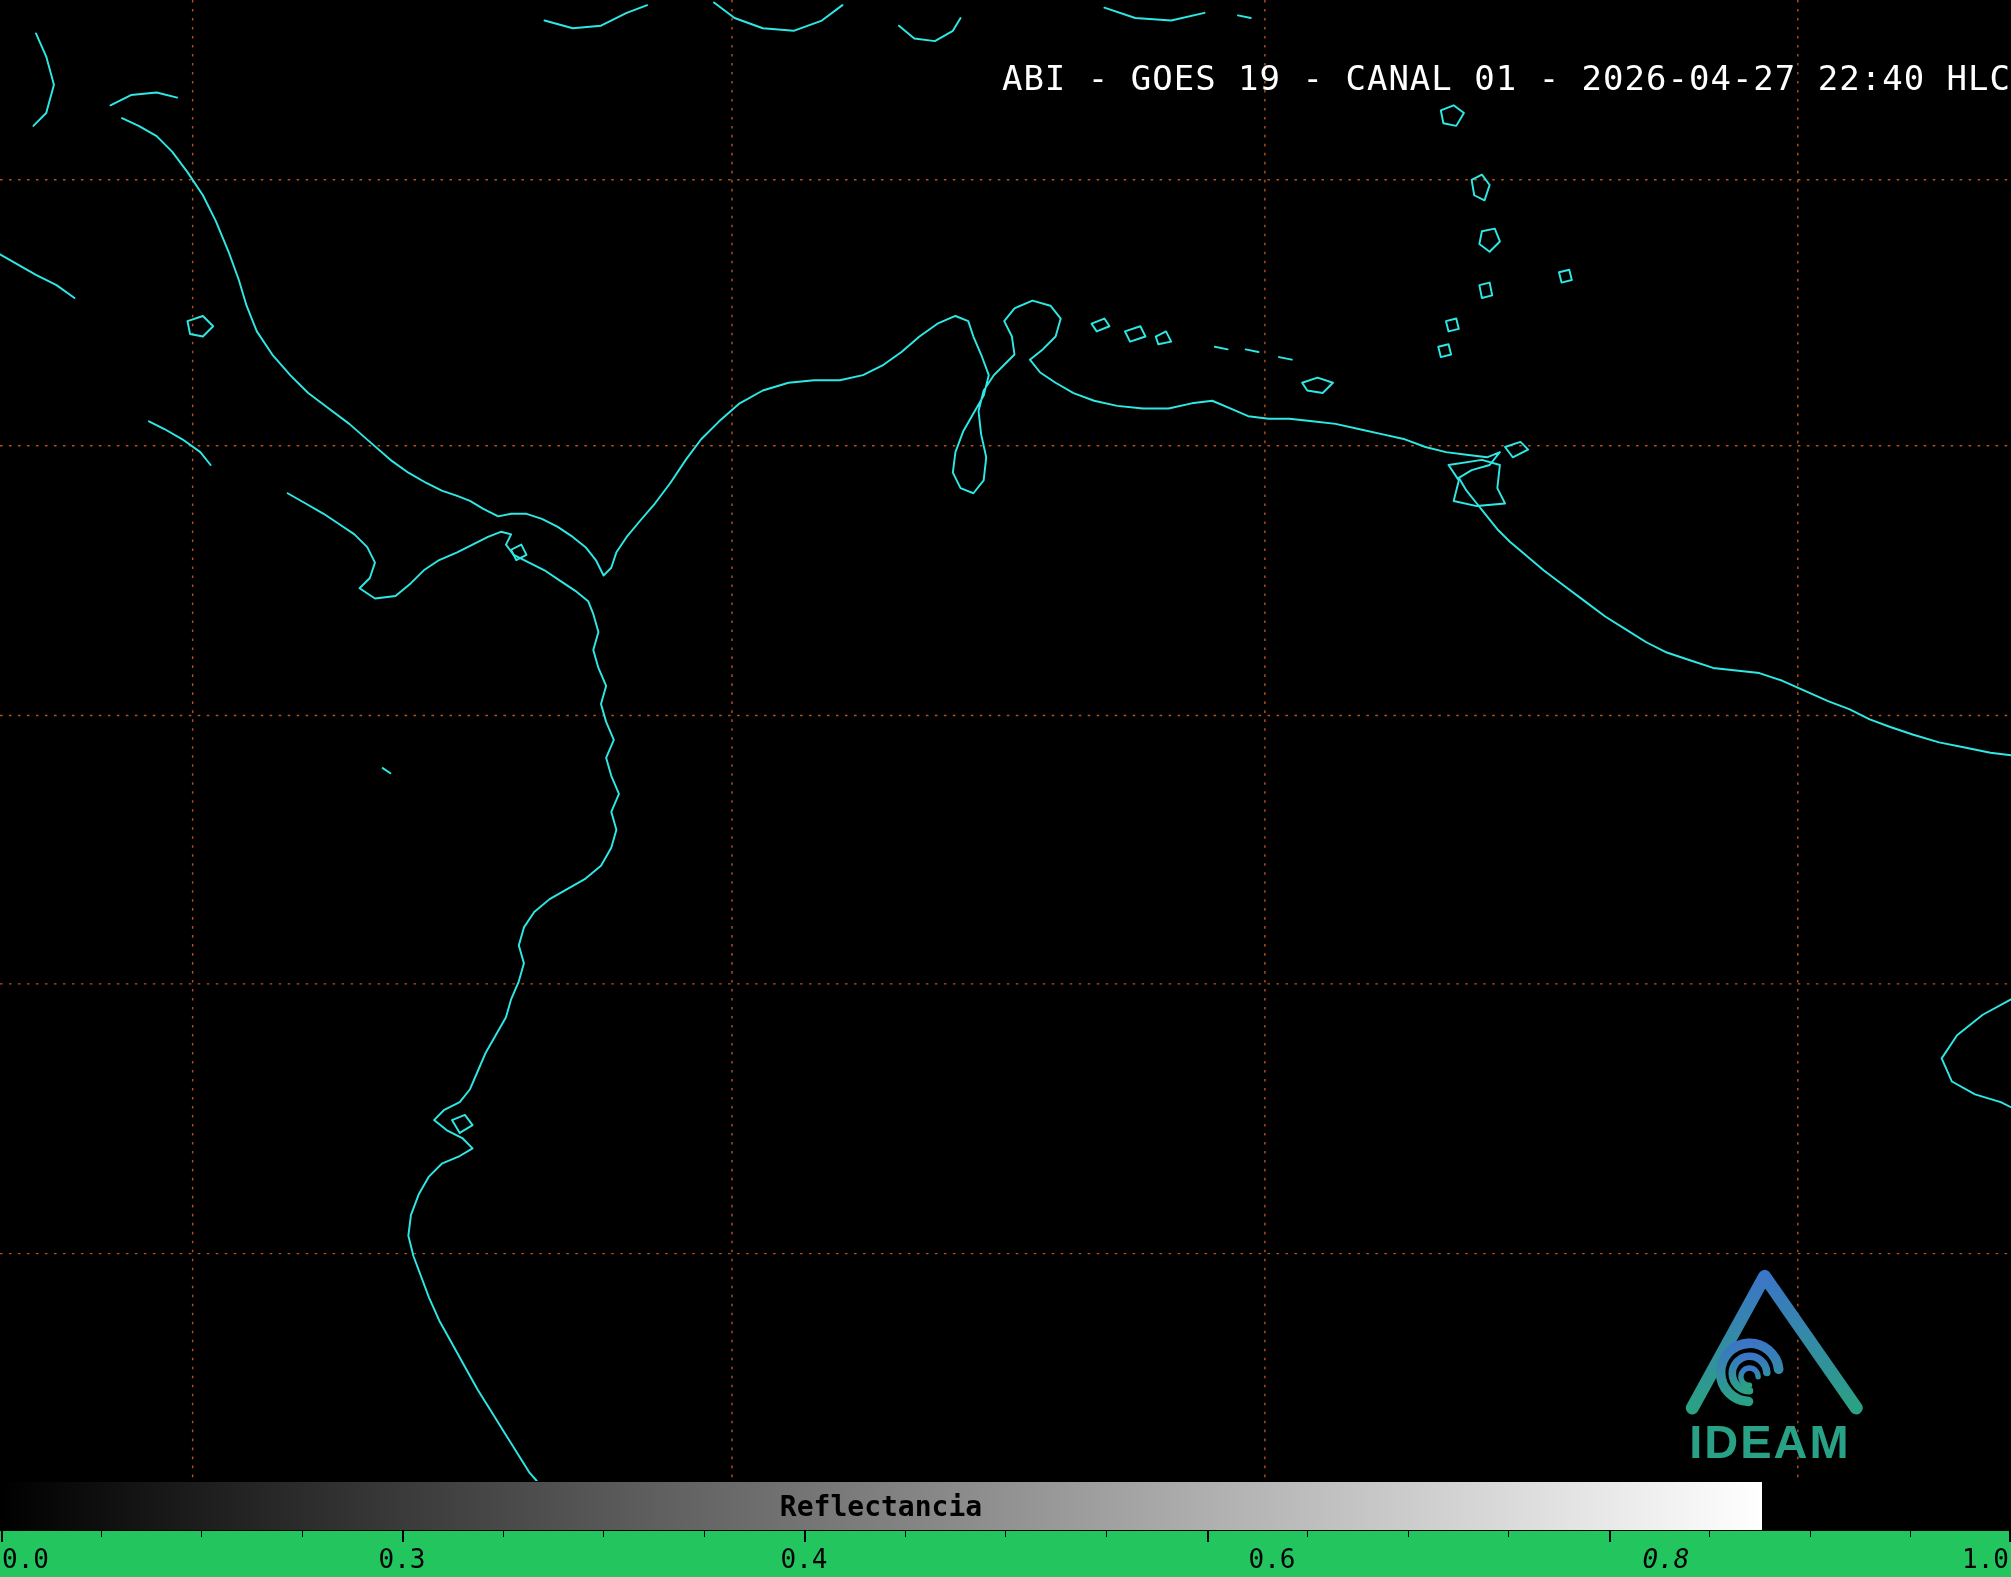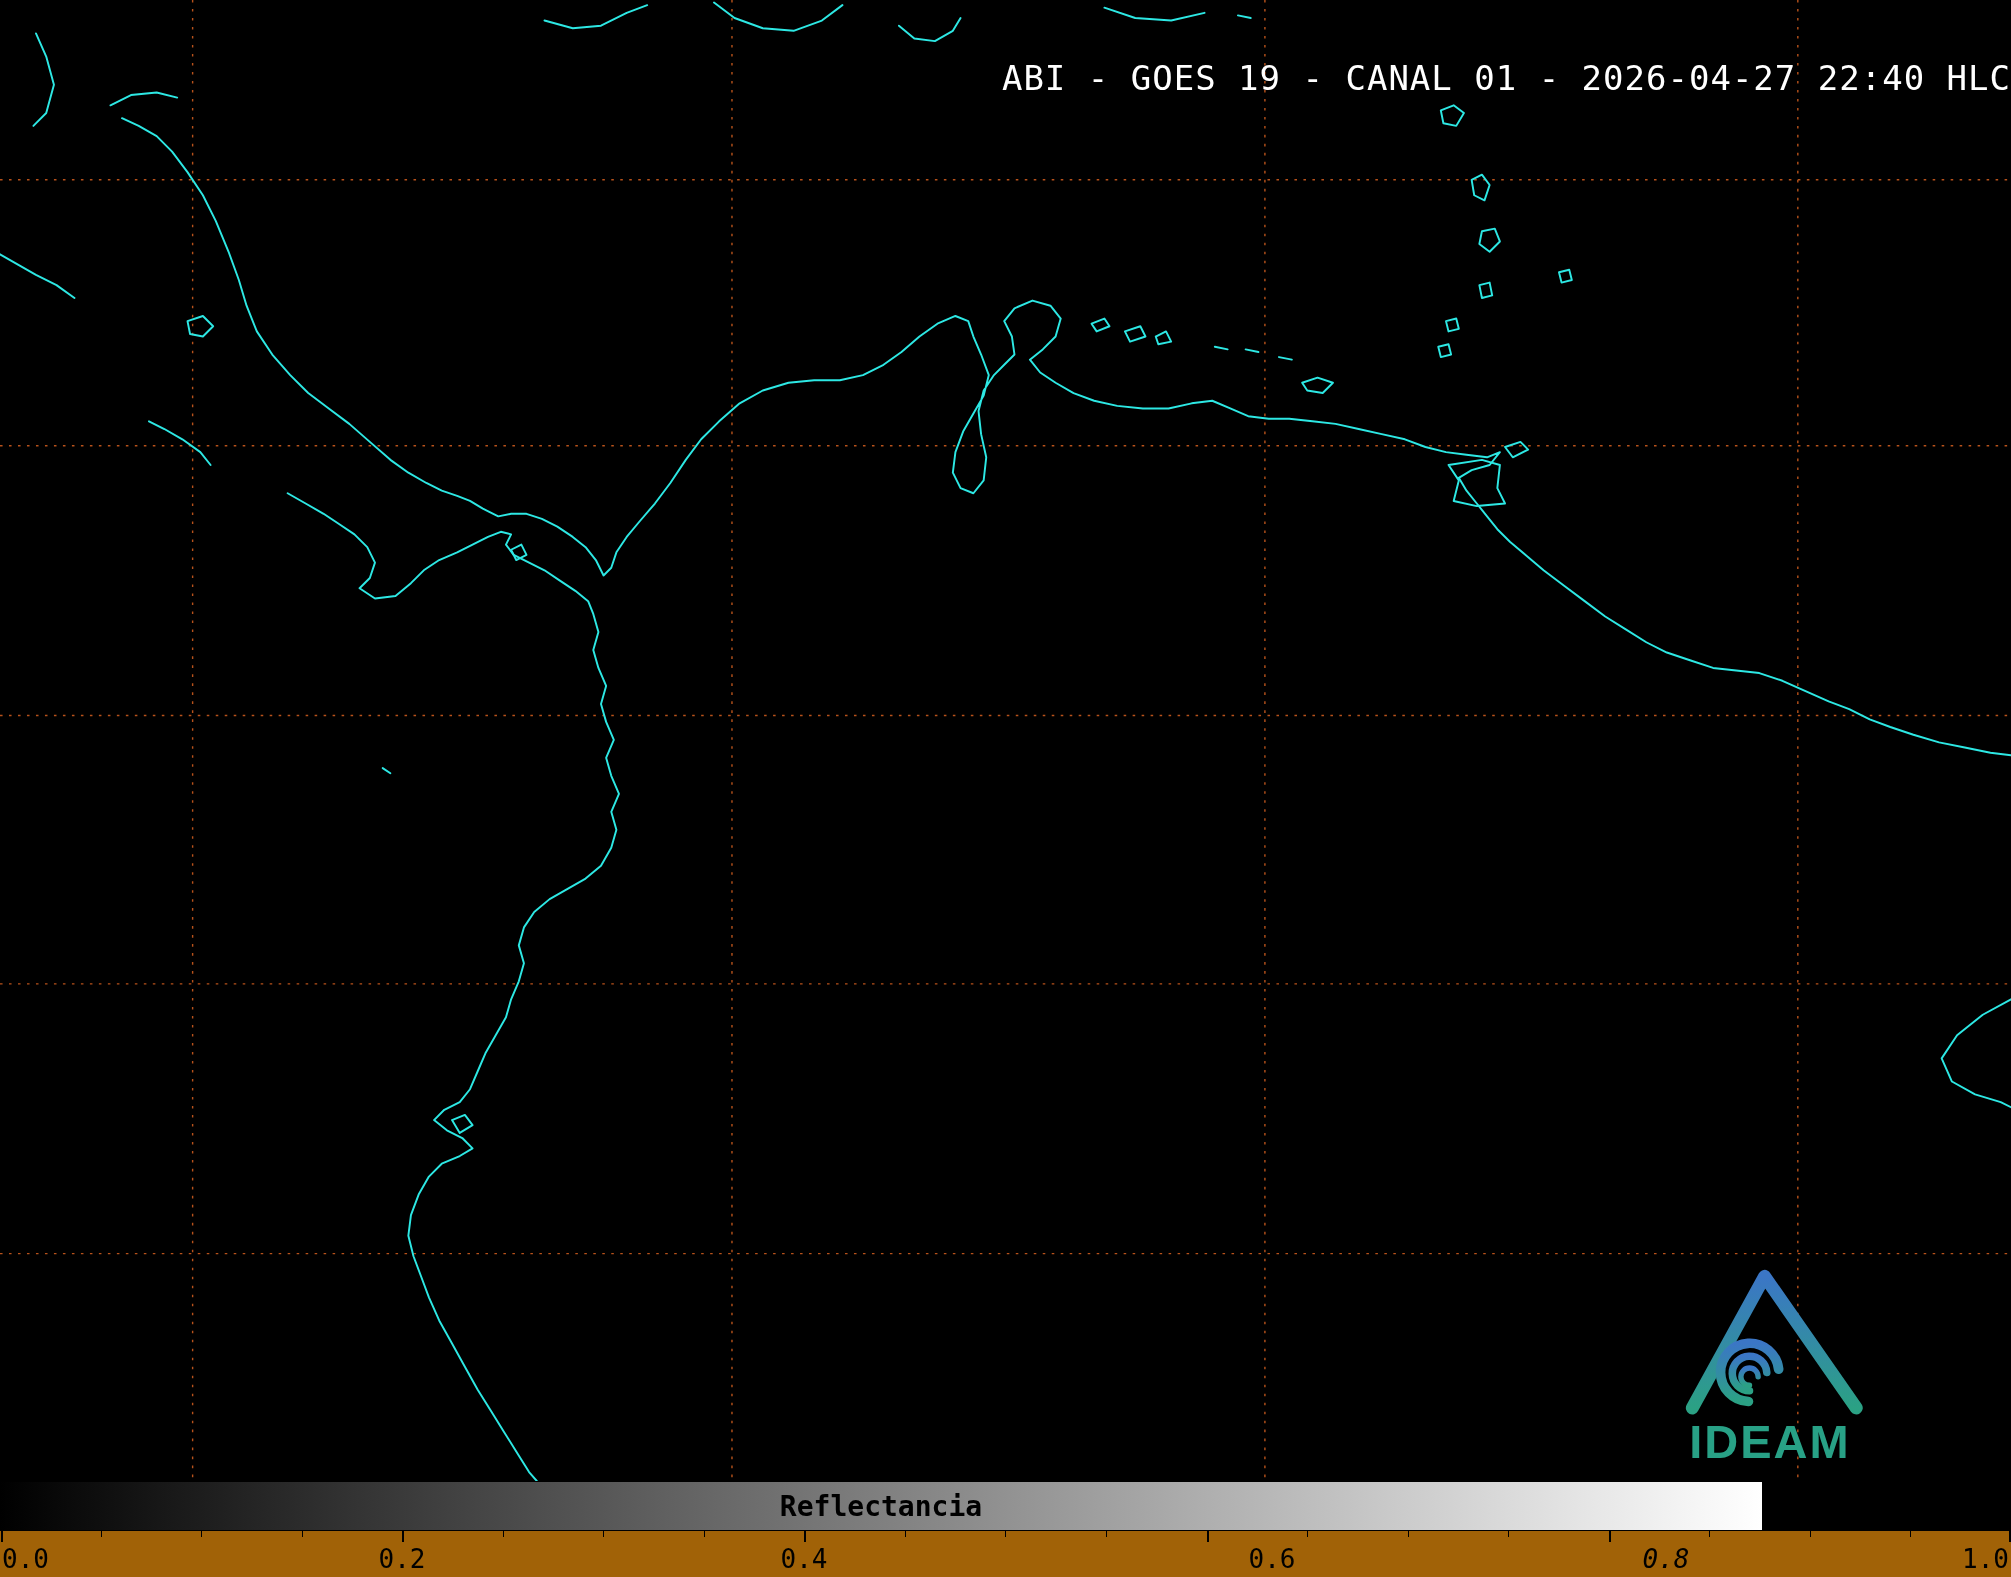--- a/index.html
+++ b/index.html
@@ -10,21 +10,21 @@
   #image-title{position:absolute;left:0;top:58px;width:100%;text-align:right;
        font-size:34px;letter-spacing:1px;color:#ffffff;white-space:pre;}
   #logo{position:absolute;left:1660px;top:1244px;width:220px;height:236px;text-align:center;}
   #logo svg{display:block;margin:0 auto;}
   #logo-text{font-family:"Liberation Sans",sans-serif;font-weight:800;font-size:47px;
        letter-spacing:2px;margin-top:-8px;}
   #colorbar{position:absolute;left:0;top:1481px;width:1762px;height:50px;
        display:flex;align-items:center;justify-content:center;box-sizing:border-box;
        border-top:1px solid #000;border-bottom:1px solid #000;}
   #colorbar-label{font-weight:bold;font-size:28px;color:#000;}
-  #tick-strip{position:absolute;left:0;top:1531px;width:2011px;height:46px;background:#a16207;}
+  #tick-strip{position:absolute;left:0;top:1531px;width:2011px;height:46px;background:#22c55e;}
   .tick{position:absolute;top:0;background:#000;}
   .tick.major{width:2px;height:11px;}
   .tick.minor{width:1px;height:6px;}
   .tick-label{position:absolute;top:13px;font-size:26px;color:#000;white-space:nowrap;}
 </style>
 </head>
 <body>
 
 <div id="app">
 
@@ -99,21 +99,21 @@
   </div>
 
   <div id="colorbar" style="background: linear-gradient(to right, rgb(0, 0, 0), rgb(255, 255, 255));">
     <span id="colorbar-label">Reflectancia</span>
   </div>
 
   <div id="tick-strip">
       <div class="tick major" style="left: 1px;"></div>
       <div class="tick-label" style="left: 2px;">0.0</div>
       <div class="tick major" style="left: 402px;"></div>
-      <div class="tick-label" style="left: 402px; transform: translateX(-50%);">0.2</div>
+      <div class="tick-label" style="left: 402px; transform: translateX(-50%);">0.3</div>
       <div class="tick major" style="left: 804px;"></div>
       <div class="tick-label" style="left: 804px; transform: translateX(-50%);">0.4</div>
       <div class="tick major" style="left: 1207px;"></div>
       <div class="tick-label" style="left: 1272px; transform: translateX(-50%);">0.6</div>
       <div class="tick major" style="left: 1609px;"></div>
       <div class="tick-label" style="left: 1666px; transform: translateX(-50%); font-style: italic;">0.8</div>
       <div class="tick major" style="left: 2009px;"></div>
       <div class="tick-label" style="right: 2px; text-align: center;">1.0</div>
       <div class="tick minor" style="left: 101px;"></div>
       <div class="tick minor" style="left: 201px;"></div>

